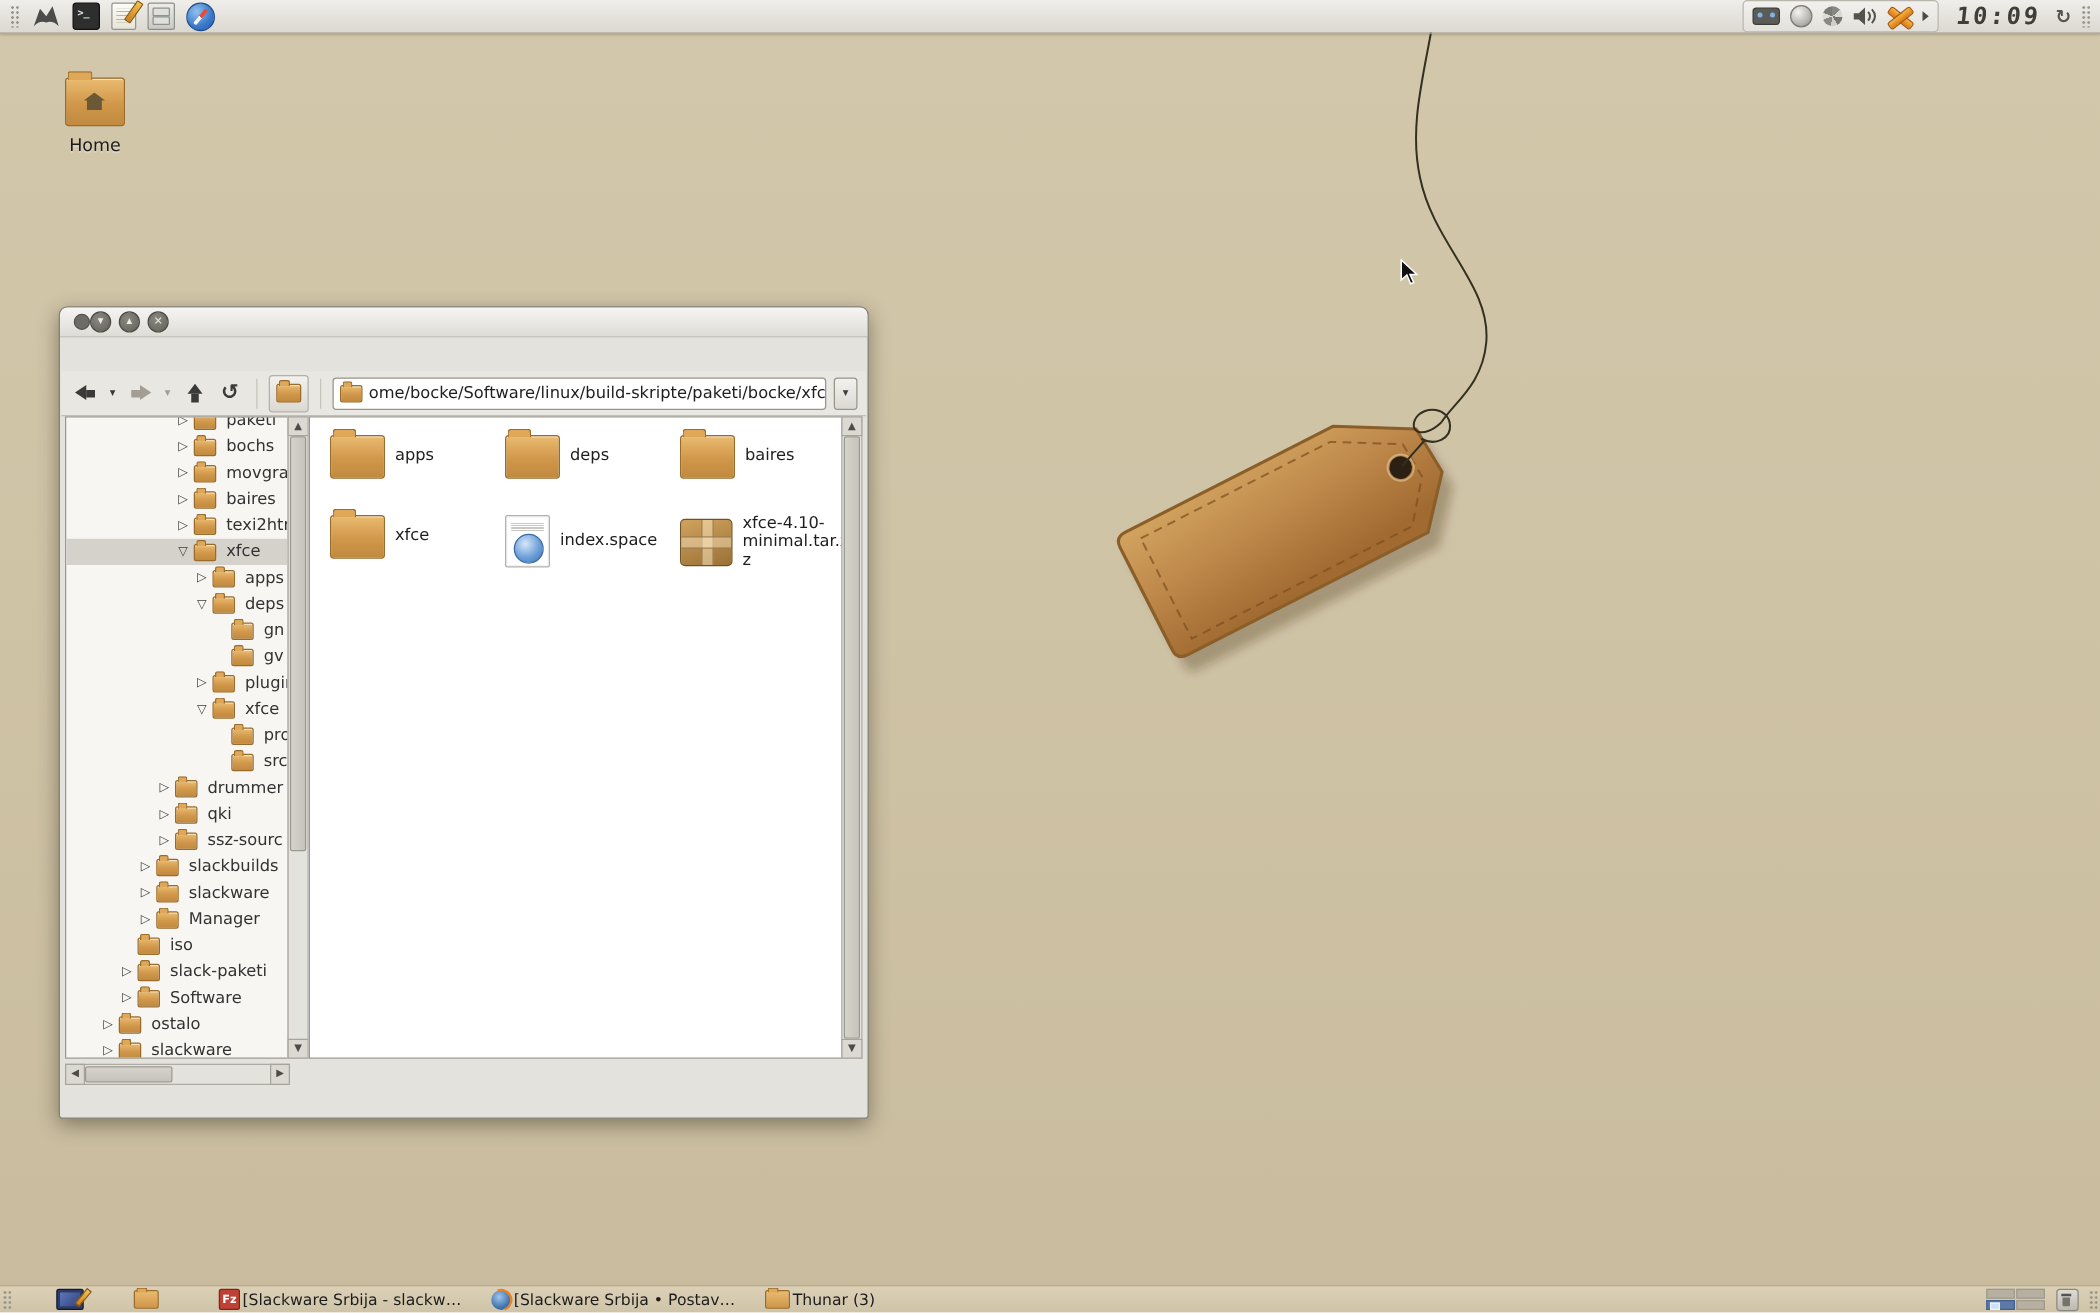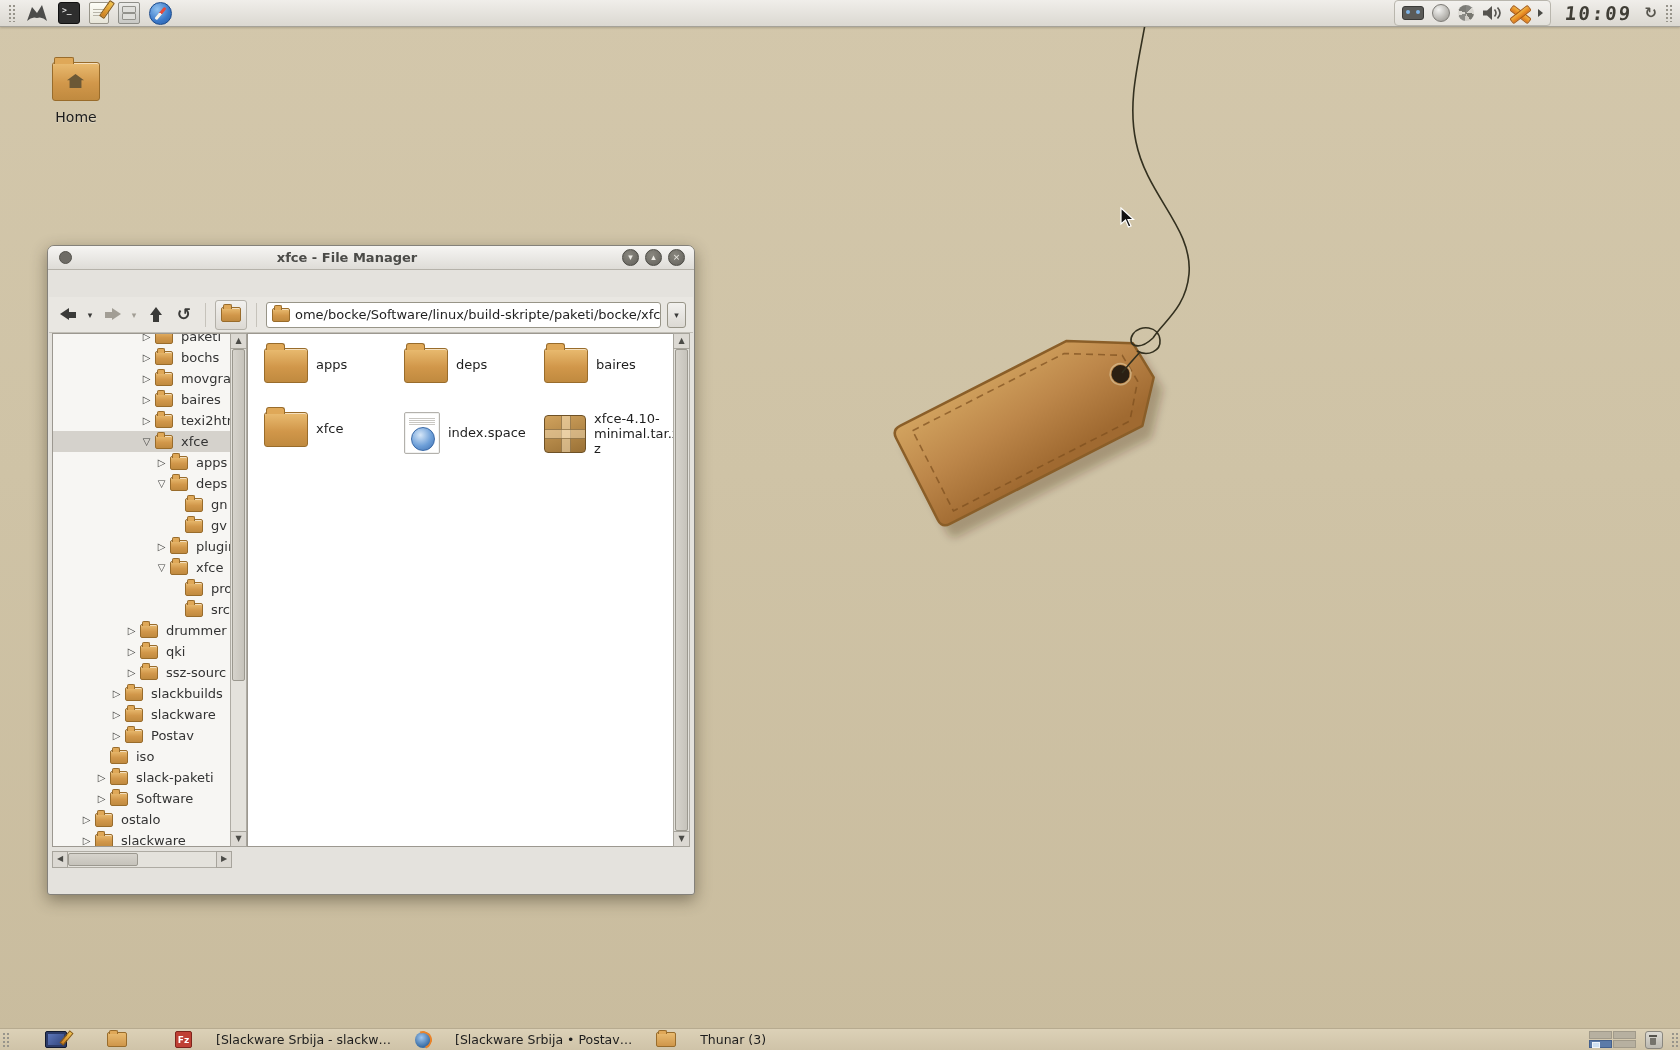--- a/index.html
+++ b/index.html
@@ -178,21 +178,21 @@
   .folder-icon{width:18px;height:13px;position:relative;border:1px solid #996c2b;border-radius:2px;
     background:linear-gradient(180deg,#e9bb70,#cf964a);}
   .folder-icon::before{content:"";position:absolute;top:-3px;left:1px;width:7px;height:3px;
     background:#dfa858;border:1px solid #996c2b;border-bottom:none;border-radius:2px 2px 0 0;}
   .filezilla-icon{width:15px;height:15px;background:#bf4034;border:1px solid #7e241c;border-radius:2px;
     color:#fff;font-weight:bold;font-size:9px;display:inline-flex;align-items:center;justify-content:center;}
   .firefox-icon{width:16px;height:16px;border-radius:50%;
     background:radial-gradient(circle at 40% 35%,#9fc5ee,#3a6ea5 65%);}
   .firefox-icon::after{content:"";position:absolute;inset:-1px;border-radius:50%;border:2.5px solid transparent;
     border-top-color:#e8832a;border-right-color:#e8832a;transform:rotate(25deg);}
-  .task-item{display:flex;align-items:center;gap:24px;height:19px;padding:0 4px;}
+  .task-item{display:flex;align-items:center;gap:2px;height:19px;padding:0 4px;}
   .pager{display:grid;grid-template-columns:23px 23px;grid-auto-rows:8px;gap:1px;margin-left:auto;}
   .pg{background:#b7b0a0;border:1px solid #a19a8a;}
   .pg.active{background:#5b7aa8;border-color:#44608c;position:relative;}
   .pg.active::before{content:"";position:absolute;left:2px;top:1px;width:6px;height:4px;
     background:#cfe0f2;border:1px solid #eef4fb;}
   .trash-icon{width:16px;height:16px;background:linear-gradient(#dddbd4,#bcb9b1);
     border:1px solid #8a877f;border-radius:3px;}
   .trash-icon::before{content:"";position:absolute;left:3px;top:3px;width:8px;height:2px;background:#55534d;}
   .trash-icon::after{content:"";position:absolute;left:4px;top:6px;width:6px;height:7px;
     background:#75736c;border-radius:0 0 1px 1px;}
@@ -264,21 +264,20 @@
   <div class="desk-icon">
     <span class="fold f44">
       <span class="house"></span>
     </span>
     <span class="desk-label">Home</span>
   </div>
 
   <div class="win">
     <div class="titlebar">
       <span class="tb-menu-dot"></span>
-      <span class="tb-title">xfce - File Manager</span>
       <span class="tb-btns">
         <span class="tbb">▾</span>
         <span class="tbb">▴</span>
         <span class="tbb">×</span>
       </span>
     </div>
     <div class="toolbar">
       <span class="tbtn">
           <span class="arr arr-left"></span>
         </span>
@@ -398,21 +397,21 @@
             <span>slackbuilds</span>
           </div>
           <div class="trow" style="padding-left: 56px;">
             <span class="exp">▷</span>
             <span class="fold f16"></span>
             <span>slackware</span>
           </div>
           <div class="trow" style="padding-left: 56px;">
             <span class="exp">▷</span>
             <span class="fold f16"></span>
-            <span>Postav</span>
+            <span>Manager</span>
           </div>
           <div class="trow" style="padding-left: 41px;">
             <span class="exp"></span>
             <span class="fold f16"></span>
             <span>iso</span>
           </div>
           <div class="trow" style="padding-left: 41px;">
             <span class="exp">▷</span>
             <span class="fold f16"></span>
             <span>slack-paketi</span>

